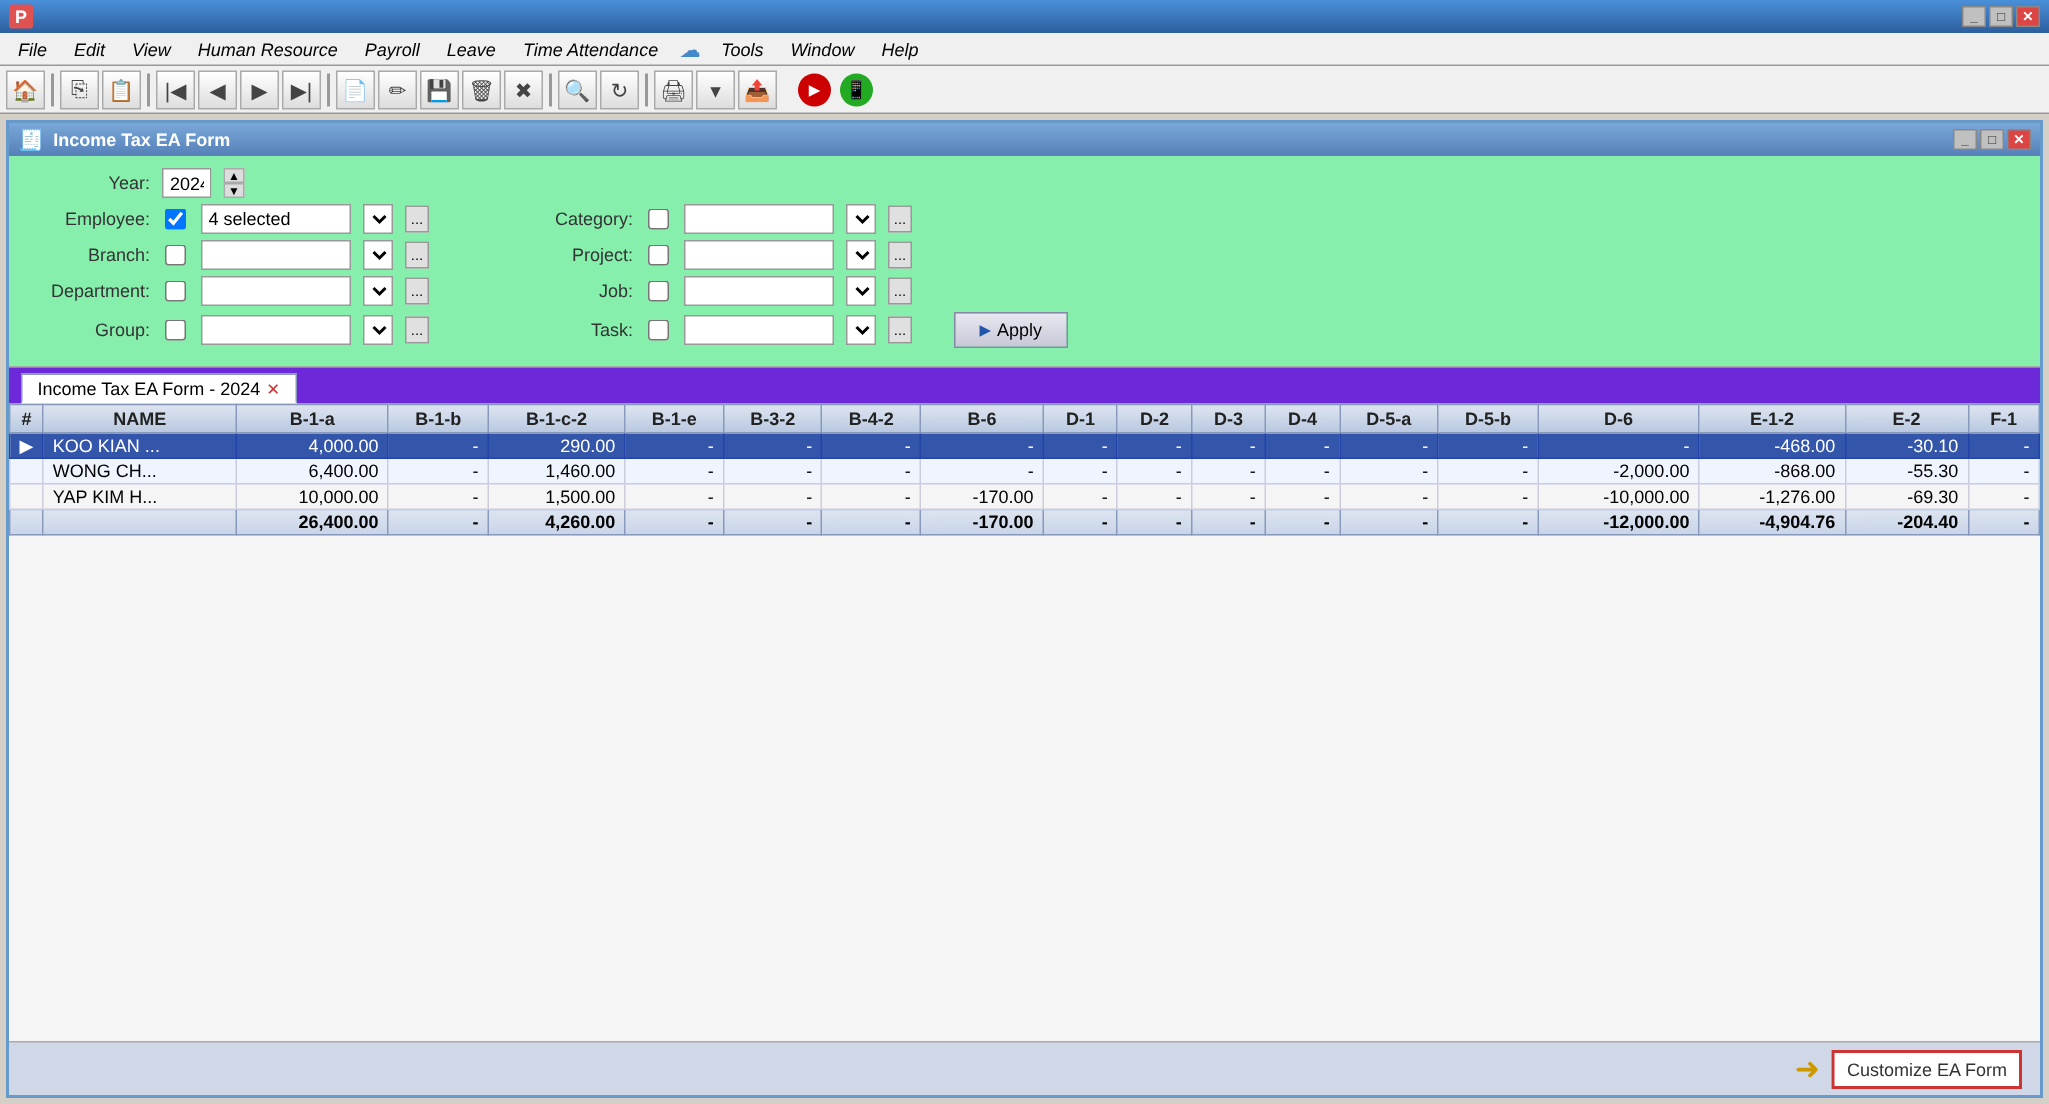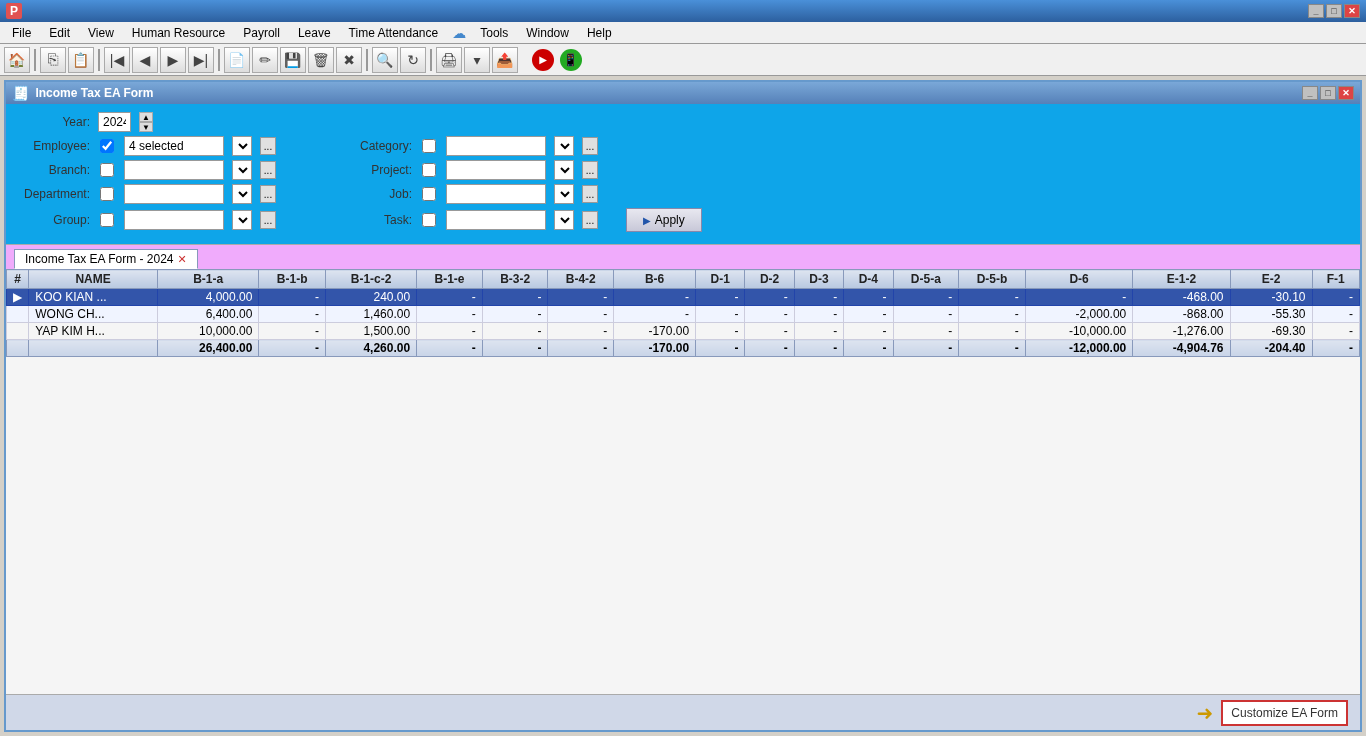--- a/index.html
+++ b/index.html
@@ -24,20 +24,21 @@
 
     
     .menu-bar {
       background: #f0f0f0;
       height: 22px;
       display: flex;
       align-items: center;
       padding: 0 4px;
       border-bottom: 1px solid #999;
       gap: 2px;
+      font-style: italic;
     }
     .menu-item { padding: 2px 8px; cursor: pointer; font-size: 12px; }
 
     
     .toolbar {
       background: #f0f0f0;
       height: 32px;
       display: flex;
       align-items: center;
       padding: 2px 4px;
@@ -72,22 +73,22 @@
       color: white;
       font-size: 11px;
       font-weight: bold;
     }
     .window-controls { display: flex; gap: 2px; }
     .wc-btn { width: 16px; height: 14px; background: #c0c0c0; border: 1px solid #888; display: flex; align-items: center; justify-content: center; font-size: 9px; cursor: pointer; color: #333; }
     .wc-btn-x { background: #dd4444; color: white; }
 
     
     .form-area {
-      background: #0ea5e9;
-      padding: 8px 4px;
+      background: #86efac;
+      padding: 8px 14px;
       border-bottom: 1px solid #aaa;
     }
     .form-row {
       display: flex;
       align-items: center;
       margin-bottom: 4px;
       gap: 8px;
     }
     .form-label { width: 80px; text-align: right; font-size: 12px; color: #333; }
     .form-checkbox { width: 14px; height: 14px; margin: 0 2px; }
@@ -123,21 +124,21 @@
       font-size: 12px;
       display: flex;
       align-items: center;
       gap: 4px;
       margin-left: 20px;
     }
     .apply-btn-triangle { color: #2255aa; font-size: 10px; }
 
     
     .tab-bar {
-      background: #f0abfc;
+      background: #6d28d9;
       padding: 4px 8px 0;
       display: flex;
       gap: 2px;
       align-items: flex-end;
     }
     .tab {
       background: #b0c0d8;
       border: 1px solid #8899bb;
       border-bottom: none;
       padding: 2px 10px;
@@ -406,21 +407,21 @@
               <th>E-2</th>
               <th>F-1</th>
             </tr>
           </thead>
           <tbody id="table-body">
           <tr class="selected">
                 <td class="row-num">▶</td>
                 <td class="name-cell">KOO KIAN ...</td>
                 <td>4,000.00</td>
                 <td>-</td>
-                <td>240.00</td>
+                <td>290.00</td>
                 <td>-</td>
                 <td>-</td>
                 <td>-</td>
                 <td>-</td>
                 <td>-</td>
                 <td>-</td>
                 <td>-</td>
                 <td>-</td>
                 <td>-</td>
                 <td>-</td>

